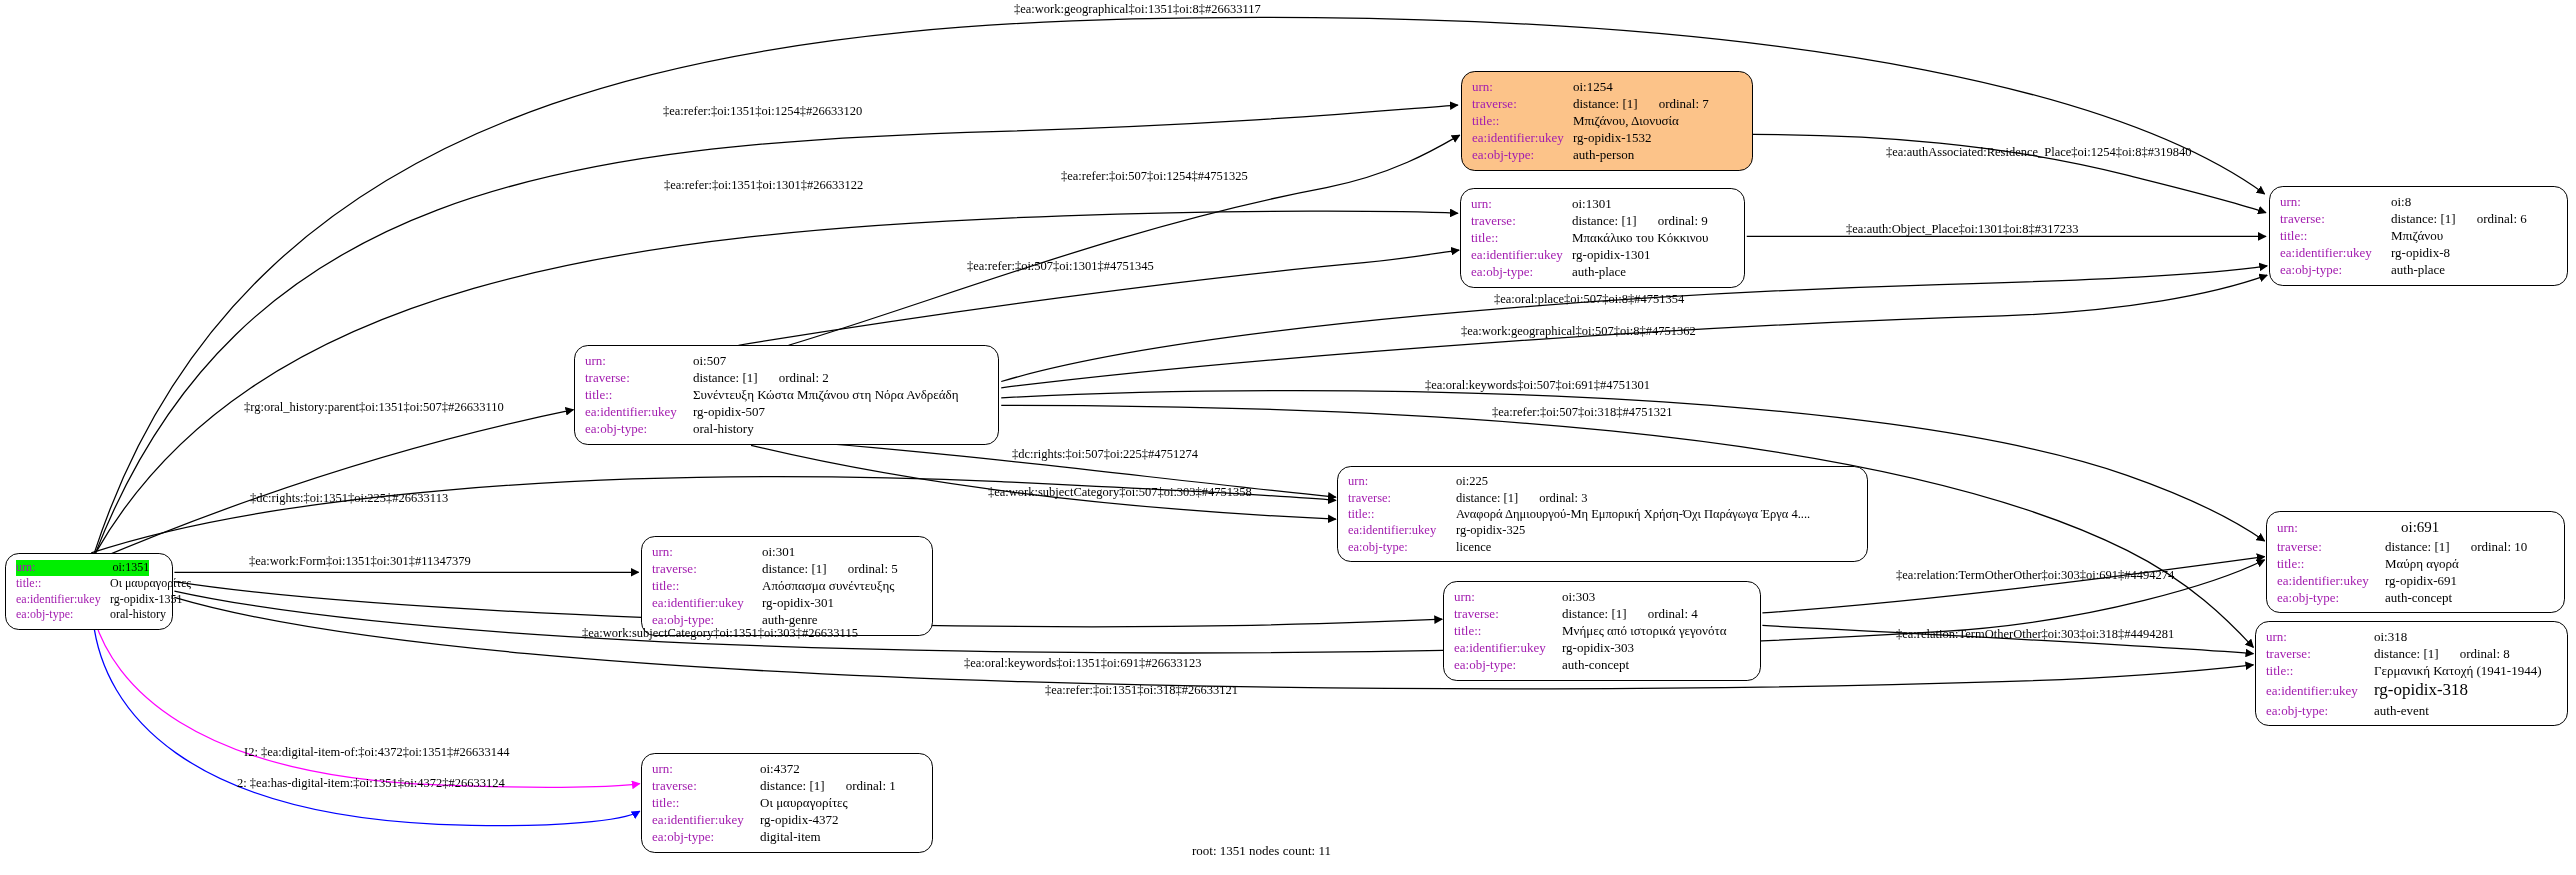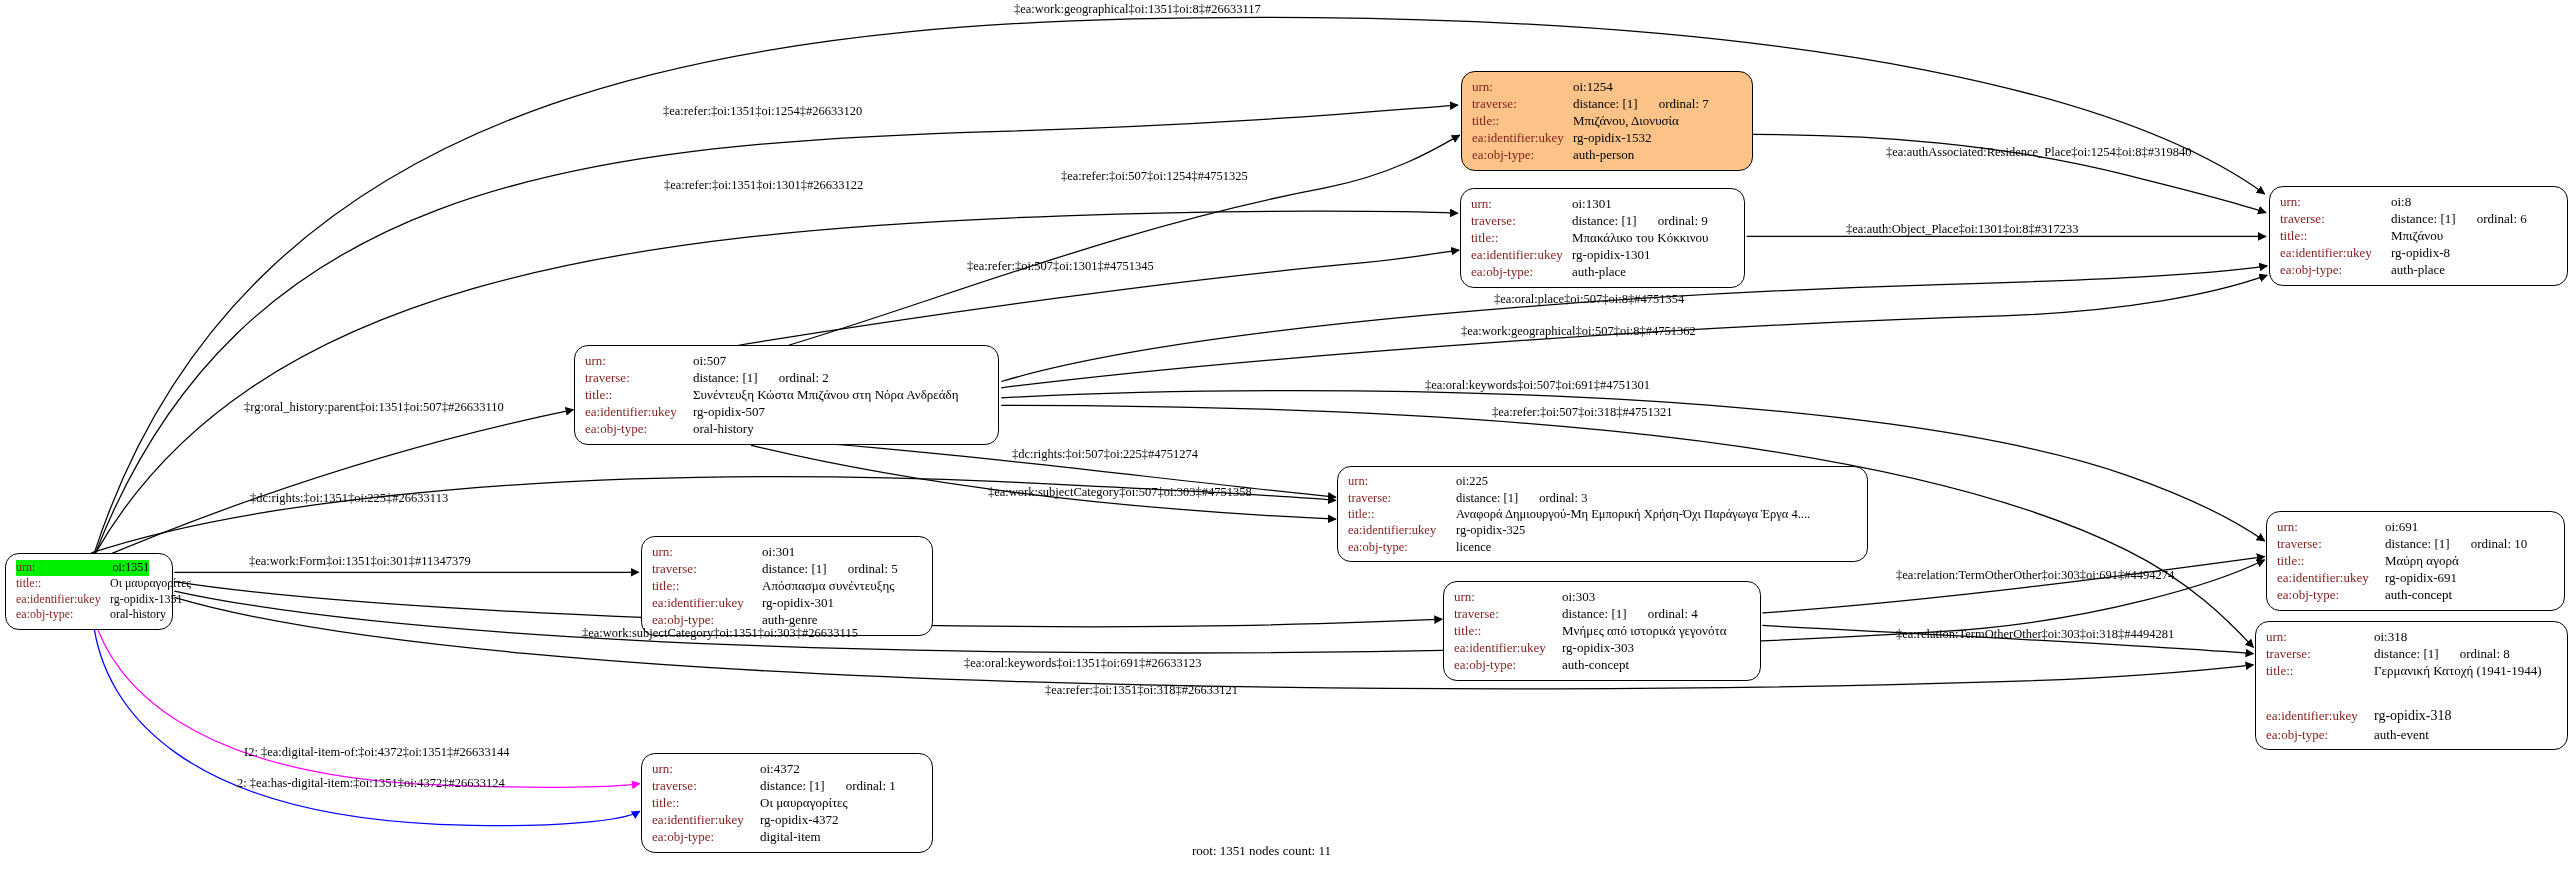--- a/index.html
+++ b/index.html
@@ -39,21 +39,21 @@
   .node-row {
     display: flex;
     align-items: baseline;
     line-height: 1.31;
     white-space: nowrap;
   }
   .node-key {
     display: inline-block;
     min-width: 99px;
     font-size: 13px;
-    color: #7f1d1d;
+    color: #a21caf;
   }
   .node-val {
     font-size: 13px;
     color: #000000;
   }
   .node-row.hl .node-key,
   .node-row.hl .node-val {
     background: #00ee00;
   }
   .node-row.hl .node-key { padding-right: 2.5px; }
@@ -311,21 +311,21 @@
           <span class="node-val" style="font-size: 13px;">rg-opidix-303</span>
         </div>
         <div class="node-row">
           <span class="node-key" style="min-width: 108px; font-size: 13px;">ea:obj-type:</span>
           <span class="node-val" style="font-size: 13px;">auth-concept</span>
         </div>
       </div>
       <div class="node fill-white" style="left: 2266px; top: 511px; width: 299px;">
         <div class="node-row">
           <span class="node-key" style="min-width: 108px; font-size: 13px;">urn:</span>
-          <span class="node-val" style="font-size: 13px;">oi:691</span>
+          <span class="node-val" style="font-size: 15px; margin-left: 16px;">oi:691</span>
         </div>
         <div class="node-row">
           <span class="node-key" style="min-width: 108px; font-size: 13px;">traverse:</span>
           <span class="node-val" style="font-size: 13px;"><span class="traverse-val">
               <span>distance: [1]</span>
               <span>ordinal: 10</span>
             </span></span>
         </div>
         <div class="node-row">
           <span class="node-key" style="min-width: 108px; font-size: 13px;">title::</span>
@@ -351,21 +351,21 @@
               <span>distance: [1]</span>
               <span>ordinal: 8</span>
             </span></span>
         </div>
         <div class="node-row">
           <span class="node-key" style="min-width: 108px; font-size: 13px;">title::</span>
           <span class="node-val" style="font-size: 13px;">Γερμανική Κατοχή (1941-1944)</span>
         </div>
         <div class="node-row">
           <span class="node-key" style="min-width: 108px; font-size: 13px;">ea:identifier:ukey</span>
-          <span class="node-val" style="font-size: 14px; margin-top: 28px;">rg-opidix-318</span>
+          <span class="node-val" style="font-size: 17px;">rg-opidix-318</span>
         </div>
         <div class="node-row">
           <span class="node-key" style="min-width: 108px; font-size: 13px;">ea:obj-type:</span>
           <span class="node-val" style="font-size: 13px;">auth-event</span>
         </div>
       </div>
       <div class="node fill-white" style="left: 641px; top: 753px; width: 292px;">
         <div class="node-row">
           <span class="node-key" style="min-width: 108px; font-size: 13px;">urn:</span>
           <span class="node-val" style="font-size: 13px;">oi:4372</span>

